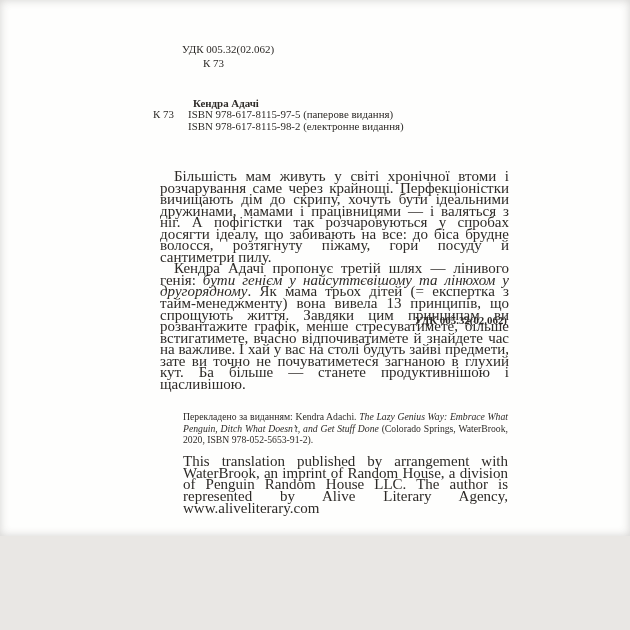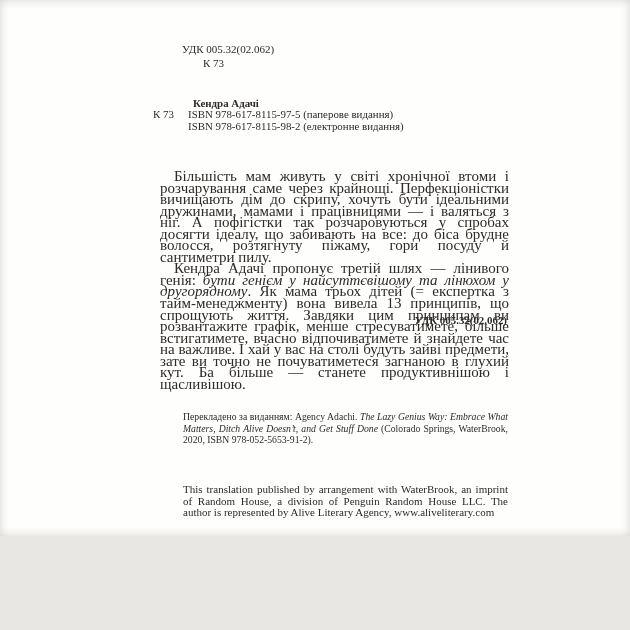--- a/index.html
+++ b/index.html
@@ -28,21 +28,21 @@
   .card-isbn{margin-left:35px;}
 
   
   .annotation{left:160px;top:171px;width:349px;font-size:15px;line-height:11.55px;text-align:justify;}
   .annotation p{margin:0;text-indent:14px;}
 
   .udc-bottom{left:160px;top:314px;width:347px;text-align:right;font-weight:bold;font-size:10.9px;}
 
   
   .source-note{left:183px;top:411px;width:325px;font-size:9.7px;line-height:11.7px;text-align:justify;}
-  .rights-note{left:183px;top:456px;width:325px;font-size:11px;line-height:11.7px;text-align:justify;margin-top:28px;}
+  .rights-note{left:183px;top:456px;width:325px;font-size:15px;line-height:11.7px;text-align:justify;}
 
   
   .isbn-block{left:182px;top:538px;font-size:9.3px;line-height:11.8px;}
 
   
   .copyright{left:341px;top:510px;width:182px;font-size:8.8px;line-height:10.8px;}
   .copyright .first{margin-left:7px;}
   .copyright .hang{margin-left:12px;}
 
   i{font-style:italic;}
@@ -66,21 +66,21 @@
     </div>
   </div>
 
   <div class="abs annotation">
     <p>Більшість мам живуть у світі хронічної втоми і розчарування саме через крайнощі. Перфекціоністки вичищають дім до скрипу, хочуть бути ідеальними дружинами, мамами і працівницями — і валяться з ніг. А пофігістки так розчаровуються у спробах досягти ідеалу, що забивають на все: до біса брудне волосся, розтягнуту піжаму, гори посуду й сантиметри пилу.</p>
     <p><span>Кендра Адачі пропонує третій шлях — лінивого генія: </span><i>бути генієм у найсуттєвішому та лінюхом у другорядному</i><span>. Як мама трьох дітей (= експертка з тайм-менеджменту) вона вивела 13 принципів, що спрощують життя. Завдяки цим принципам ви розвантажите графік, менше стресуватимете, більше встигатимете, вчасно відпочиватимете й знайдете час на важливе. І хай у вас на столі будуть зайві предмети, зате ви точно не почуватиметеся загнаною в глухий кут. Ба більше — станете продуктивнішою і щасливішою.</span></p>
   </div>
 
   <div class="abs udc-bottom">УДК 005.32(02.062)</div>
 
-  <div class="abs source-note"><span>Перекладено за виданням: Agency Adachi. </span><i>The Lazy Genius Way: Embrace What Matters, Ditch Alive Doesn’t, and Get Stuff Done</i><span> (Colorado Springs, WaterBrook, 2020, ISBN 978-052-5653-91-2).</span></div>
+  <div class="abs source-note"><span>Перекладено за виданням: Kendra Adachi. </span><i>The Lazy Genius Way: Embrace What Penguin, Ditch What Doesn’t, and Get Stuff Done</i><span> (Colorado Springs, WaterBrook, 2020, ISBN 978-052-5653-91-2).</span></div>
 
   <div class="abs rights-note">This translation published by arrangement with WaterBrook, an imprint of Random House, a division of Penguin Random House LLC. The author is represented by Alive Literary Agency, www.aliveliterary.com</div>
 
   <div class="abs isbn-block">
     <div>ISBN 978-617-8115-97-5 (паперове видання)</div>
     <div>ISBN 978-617-8115-98-2 (електронне видання)</div>
   </div>
 
 
 </div>

